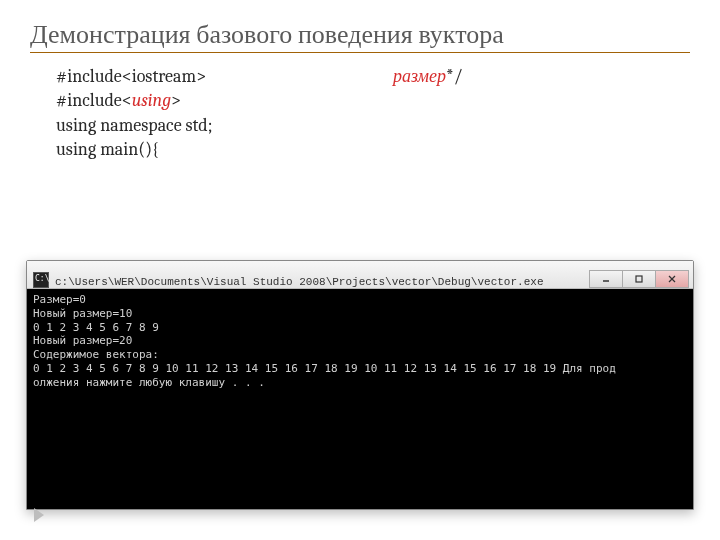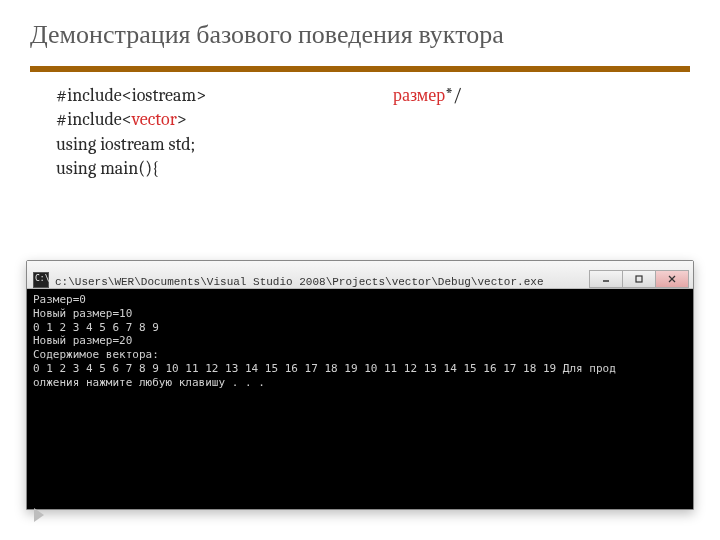--- a/index.html
+++ b/index.html
@@ -11,34 +11,34 @@
     position: relative;
     overflow: hidden;
   }
   .slide {
     padding: 20px 30px 0 30px;
   }
   .title {
     font-size: 26px;
     color: #5a5a5a;
     font-weight: normal;
-    border-bottom: 6px solid #a16207;
-    padding-bottom: 16px;
+    border-bottom: 1px solid #a16207;
+    padding-bottom: 2px;
     margin-bottom: 12px;
   }
   .columns {
     display: flex;
     gap: 40px;
     font-size: 18px;
     color: #2a2a2a;
     line-height: 1.35;
     padding-left: 26px;
   }
   .col { flex: 1; }
-  .highlight { color: #d62e2e; }
+  .highlight { color: #d62e2e; font-style: italic; }
   .console-window {
     position: absolute;
     left: 26px;
     right: 26px;
     top: 260px;
     border: 1px solid #888;
     box-shadow: 0 4px 12px rgba(0,0,0,0.25);
     background: #fff;
     border-radius: 2px 2px 0 0;
   }
@@ -105,23 +105,23 @@
 </style>
 </head>
 <body>
 
 <div class="slide">
   <h1 class="title">Демонстрация базового поведения вуктора</h1>
   <div class="columns">
     <div class="col">
       <div>#include&lt;iostream&gt;</div>
       <div>
-        <span>#include&lt;</span><span class="highlight">vector</span><span>&gt;</span>
+        <span>#include&lt;</span><span class="highlight">using</span><span>&gt;</span>
       </div>
-      <div>using iostream std;</div>
+      <div>using namespace std;</div>
       <div></div>
       <div>using main(){</div>
     </div>
     <div class="col">
       <div>
         <span class="highlight">размер</span><span>*/</span>
       </div>
       <div></div>
     </div>
   </div>

